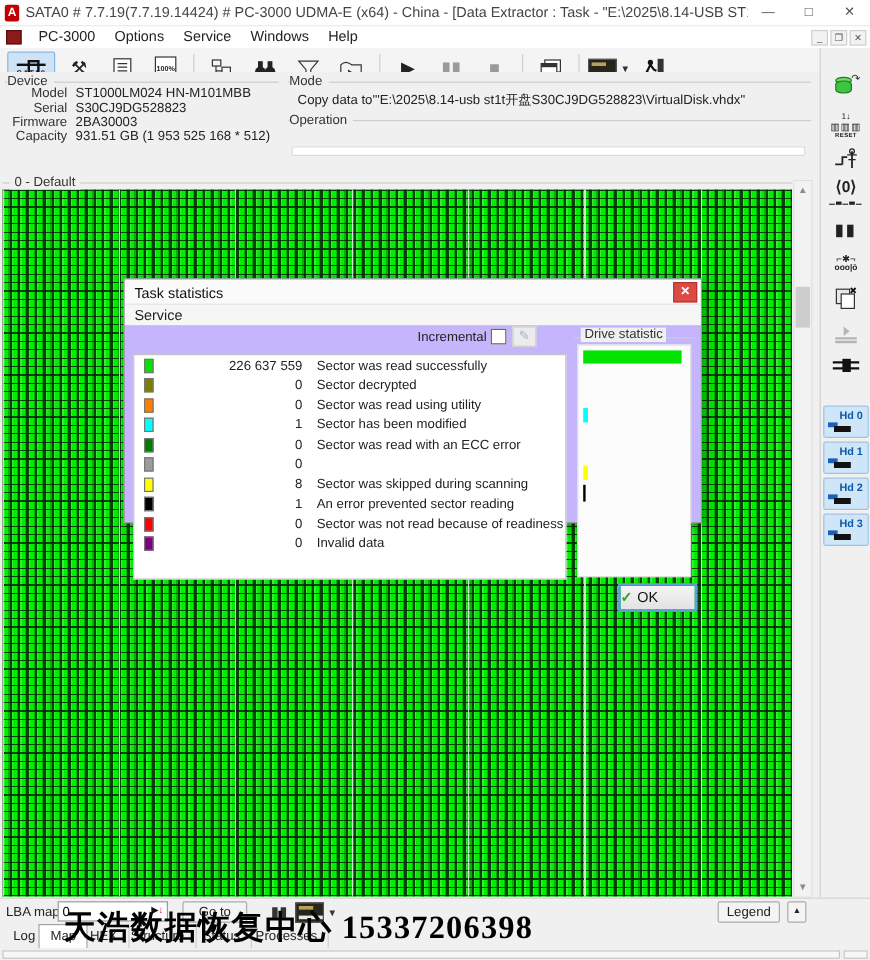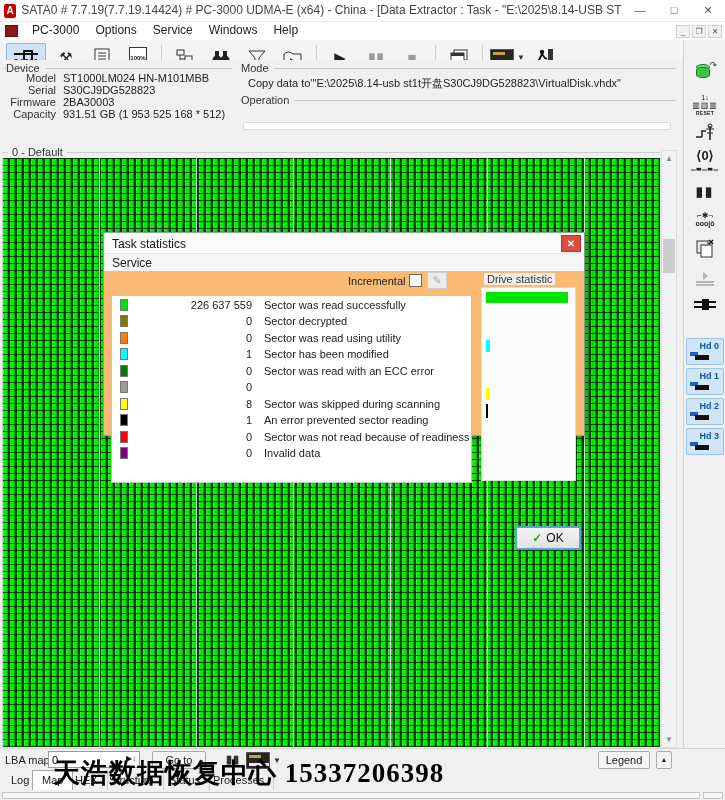--- a/index.html
+++ b/index.html
@@ -100,21 +100,21 @@
   
   #statusbar { position:absolute; left:0; top:790px; width:725px; height:10px; background:#f0f0f0; }
   .status-cell { position:absolute; top:2px; height:7px; background:#f7f7f7; border:1px solid #c6c6c6; }
   #status-main { left:2px; width:698px; }
   #status-right { left:703px; width:20px; }
 
   
   #watermark { position:absolute; left:53px; top:755px; z-index:30; font-family:"Liberation Serif", serif; font-size:27px; font-weight:bold; color:#000; white-space:nowrap; letter-spacing:1px; }
 
   
-  #dialog { position:absolute; left:103px; top:232px; width:482px; height:204px; background:#fdba74; border:1px solid #9b9b9b; box-shadow:3px 3px 10px rgba(0,0,0,0.35); z-index:10; }
+  #dialog { position:absolute; left:103px; top:232px; width:482px; height:204px; background:#c4b5fd; border:1px solid #9b9b9b; box-shadow:3px 3px 10px rgba(0,0,0,0.35); z-index:10; }
   #dlg-title { position:absolute; left:0; top:0; width:100%; height:21px; background:#fbfbfb; border-bottom:1px solid #e3e3e3; }
   #dlg-title-text { position:absolute; left:8px; top:4px; font-size:12px; color:#111; }
   #dlg-close { position:absolute; right:3px; top:2px; width:20px; height:17px; background:#dd4a43; border:1px solid #b23530; color:#fff; font-size:10px; font-weight:bold; text-align:center; line-height:15px; }
   #dlg-menu { position:absolute; left:0; top:21px; width:100%; height:17px; background:#f6f6f6; }
   #dlg-menu-item { position:absolute; left:8px; top:2px; font-size:12px; color:#222; }
   #dlg-body { position:absolute; left:0; top:38px; width:100%; height:234px; }
   #incr-label { position:absolute; left:244px; top:4px; color:#222; }
   #incr-check { position:absolute; left:305px; top:3px; width:13px; height:13px; background:#fff; border:1px solid #6a6a6a; }
   #brush-btn { position:absolute; left:323px; top:1px; width:20px; height:17px; background:#ececec; border:1px solid #cfcfcf; color:#9fb3c5; font-size:11px; text-align:center; line-height:15px; }
   #stat-panel { position:absolute; left:7px; top:24px; width:361px; height:188px; background:#fff; border:1px solid #c3c3c3; overflow:hidden; }
@@ -124,21 +124,21 @@
   .slabel { position:absolute; left:152px; top:2px; color:#222; white-space:nowrap; }
   #drive-group { position:absolute; left:374px; top:2px; width:101px; height:212px; }
   #drive-line { position:absolute; left:0; top:8px; width:100%; height:1px; background:#cdcdcd; }
   #drive-label { position:absolute; left:6px; top:0; background:#f0f0f0; padding:0 3px; color:#333; }
   #drive-panel { position:absolute; left:3px; top:14px; width:95px; height:194px; background:#fcfcfc; border:1px solid #dcdcdc; }
   .drive-mark { position:absolute; }
   #mark-read { left:4px; top:4px; width:82px; height:11px; }
   #mark-modified { left:4px; top:52px; width:4px; height:12px; }
   #mark-skipped { left:4px; top:100px; width:4px; height:12px; }
   #mark-error { left:4px; top:116px; width:2px; height:14px; }
-  #ok-btn { position:absolute; left:412px; top:216px; width:64px; height:22px; background:linear-gradient(#f4f4f4,#e2e2e2); border:1px solid #2f73b5; outline:2px solid #5e9fd4; outline-offset:-1px; text-align:center; line-height:20px; font-size:12px; color:#111;margin-top:40px; }
+  #ok-btn { position:absolute; left:412px; top:216px; width:64px; height:22px; background:linear-gradient(#f4f4f4,#e2e2e2); border:1px solid #2f73b5; outline:2px solid #5e9fd4; outline-offset:-1px; text-align:left; line-height:20px; font-size:12px; color:#111; }
   #ok-btn .check { color:#2ea42e; font-weight:bold; margin-right:4px; }
 </style>
 </head>
 <body>
 
 <div id="root">
 
   <div id="titlebar">
     <div class="app-icon">A</div>
     <div class="title-text">SATA0 # 7.7.19(7.7.19.14424) # PC-3000 UDMA-E (x64) - China - [Data Extractor : Task - "E:\2025\8.14-USB ST1T开盘S30CJ9…</div>

